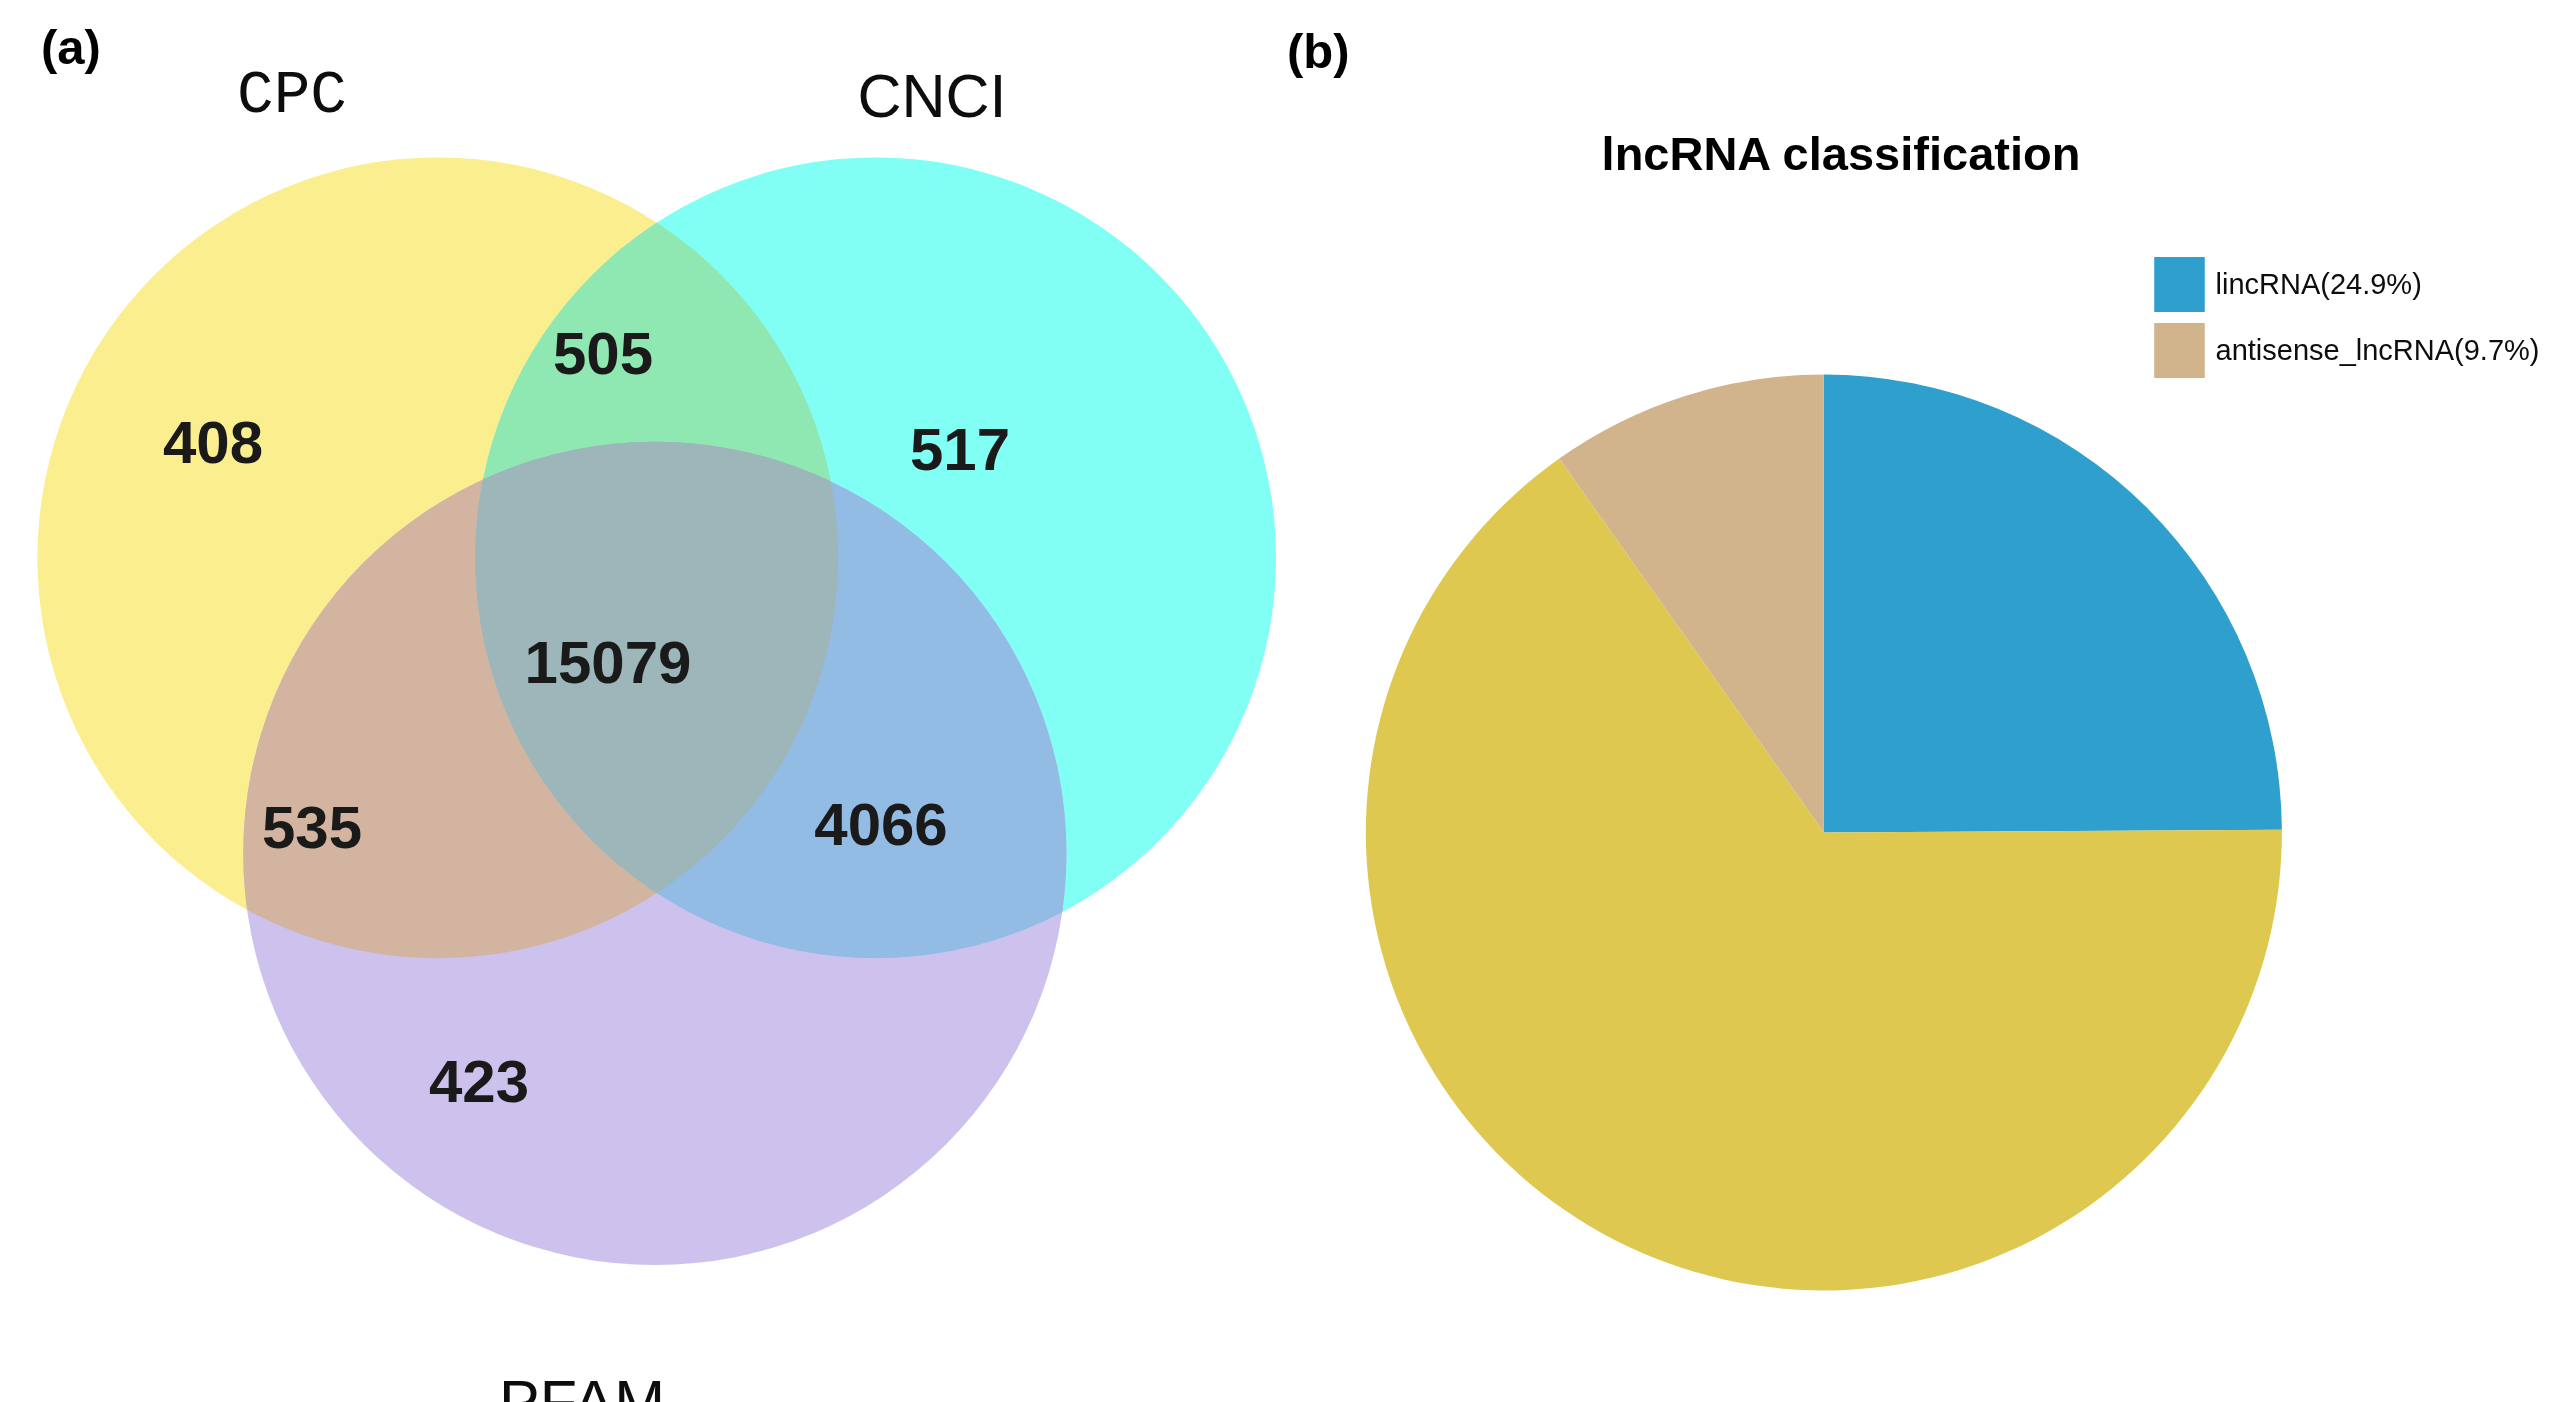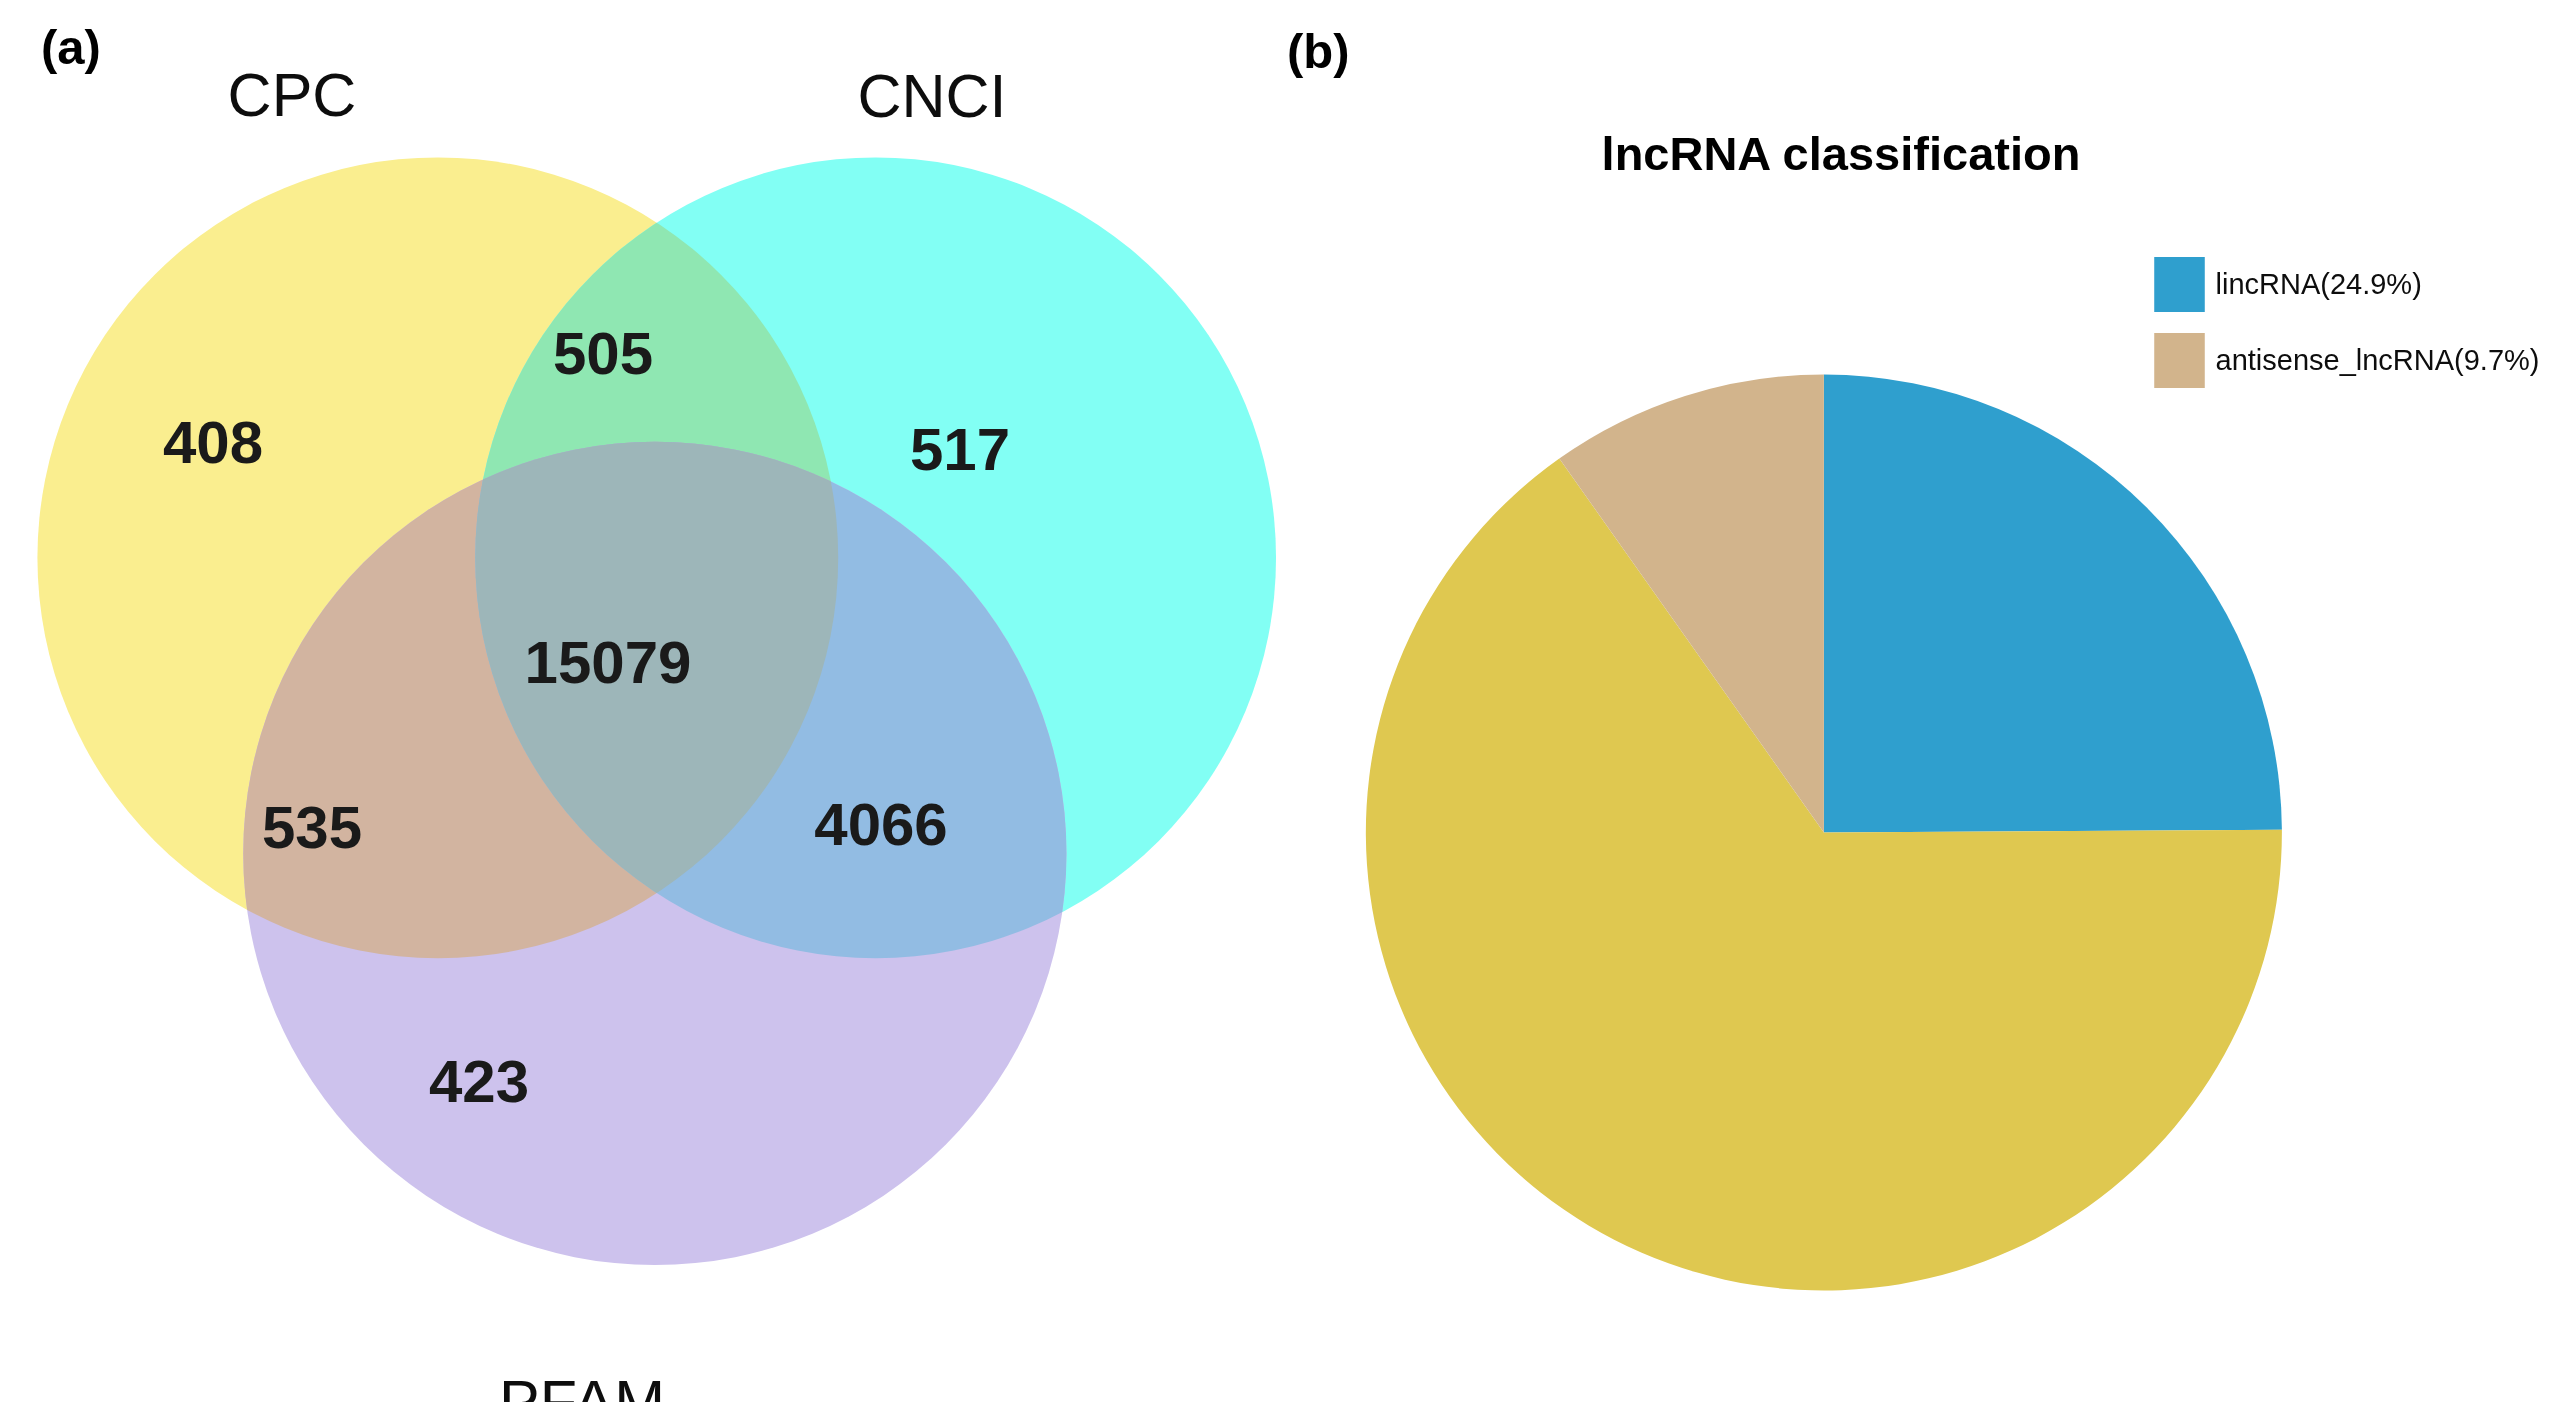--- a/index.html
+++ b/index.html
@@ -50,21 +50,21 @@
     font-weight: bold;
     color: #000;
   }
   .legend {
     position: absolute;
     left: 2154px;
     top: 257px;
     z-index: 2;
     display: flex;
     flex-direction: column;
-    gap: 21px;
+    gap: 11px;
   }
   .legend-row {
     display: flex;
     align-items: center;
     height: 55px;
   }
   .legend-swatch-svg {
     width: 51px;
     height: 55px;
     flex: 0 0 auto;
@@ -113,21 +113,21 @@
 
     <g>
       <path d="M2437,1112 L2437,500 A612,612 0 0 1 3049,1108.2 Z" fill="#2F9FCE"></path>
       <path d="M2437,1112 L3049,1108.2 A612,612 0 1 1 2083.5,612.4 Z" fill="#DFC850"></path>
       <path d="M2437,1112 L2083.5,612.4 A612,612 0 0 1 2437,500 Z" fill="#D2B48C"></path>
     </g>
   </svg>
 
   <div class="txt panel-letter" style="left:41px; top:18.7px;">(a)</div>
 
-  <div class="txt set-label centered" style="left:292px; top:95px;">CPC</div>
+  <div class="txt set-label centered" style="left:292px; top:95px;font-family:Liberation Mono, monospace;">CPC</div>
   <div class="txt set-label centered" style="left:932px; top:96px;">CNCI</div>
   <div class="txt set-label centered" style="left:582px; top:1365px;margin-top:37px;">PFAM</div>
 
   <div class="txt venn-num centered" style="left:213px; top:442px;">408</div>
   <div class="txt venn-num centered" style="left:603px; top:353px;">505</div>
   <div class="txt venn-num centered" style="left:960px; top:449px;text-align:right;">517</div>
   <div class="txt venn-num centered" style="left:608px; top:662px;">15079</div>
   <div class="txt venn-num centered" style="left:312px; top:827px;">535</div>
   <div class="txt venn-num centered" style="left:881px; top:824px;">4066</div>
   <div class="txt venn-num centered" style="left:479px; top:1081px;">423</div>

